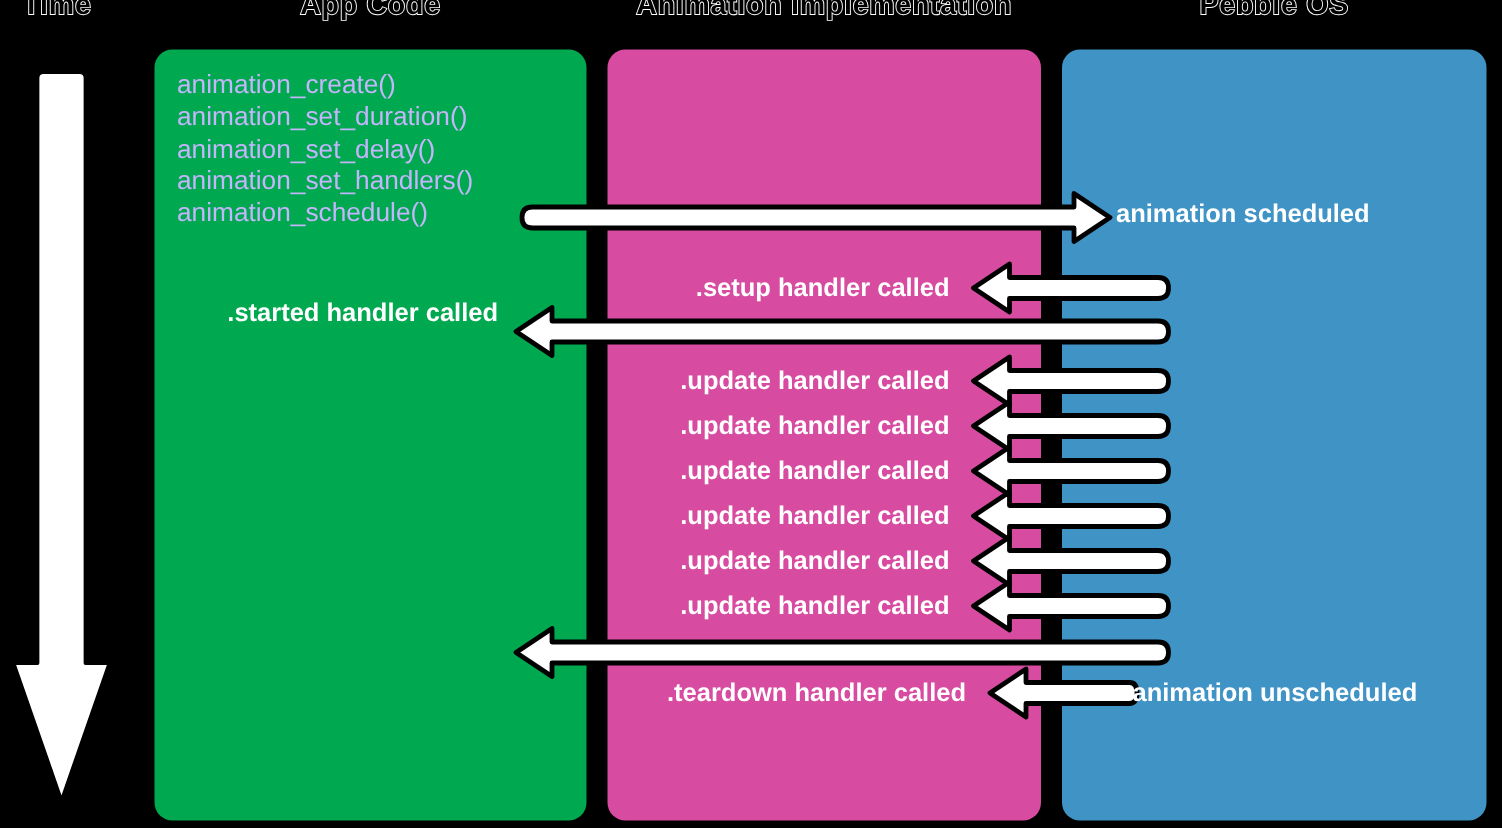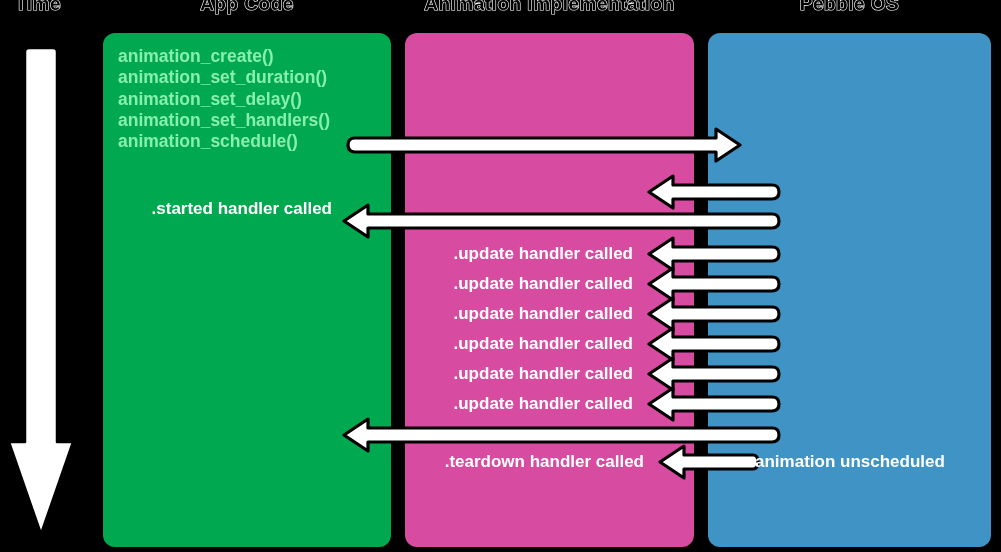--- a/index.html
+++ b/index.html
@@ -58,22 +58,22 @@
     white-space: nowrap;
     line-height: 1.0;
   }
   .lbl-right { text-align: right; }
 
   .code-block {
     position: absolute;
     left: 118px;
     top: 46px;
     font-size: 17.5px;
-    font-weight: bold;
-    color: #86efac;
+    font-weight: normal;
+    color: #c4b5fd;
     line-height: 21.3px;
     white-space: pre;
   }
 
   
   .arrow-layer {
     position: absolute;
     left: 0;
     top: 0;
     width: 1001px;
@@ -123,21 +123,23 @@
       <path d="M 772 337 L 673 337 L 673 328 L 649 344 L 673 360 L 673 351 L 772 351 Q 779 351 779 344 Q 779 337 772 337 Z"></path>
       <path d="M 772 367 L 673 367 L 673 358 L 649 374 L 673 390 L 673 381 L 772 381 Q 779 381 779 374 Q 779 367 772 367 Z"></path>
       <path d="M 772 397 L 673 397 L 673 388 L 649 404 L 673 420 L 673 411 L 772 411 Q 779 411 779 404 Q 779 397 772 397 Z"></path>
 
       <path d="M 772 428 L 368 428 L 368 419 L 344 435 L 368 451 L 368 442 L 772 442 Q 779 442 779 435 Q 779 428 772 428 Z"></path>
 
       <path d="M 753 455 L 684 455 L 684 446 L 660 462 L 684 478 L 684 469 L 753 469 Q 758 469 758 462 Q 758 455 753 455 Z"></path>
     </g>
   </svg>
 
+  <div class="lbl" style="left:744px; top:134px;">animation scheduled</div>
 
+  <div class="lbl lbl-right" style="left:415px; width:218px; top:183px;">.setup handler called</div>
 
   <div class="lbl lbl-right" style="left:110px; width:222px; top:200px;">.started handler called</div>
 
   <div class="lbl lbl-right" style="left:415px; width:218px; top:245px;">.update handler called</div>
   <div class="lbl lbl-right" style="left:415px; width:218px; top:275px;">.update handler called</div>
   <div class="lbl lbl-right" style="left:415px; width:218px; top:305px;">.update handler called</div>
   <div class="lbl lbl-right" style="left:415px; width:218px; top:335px;">.update handler called</div>
   <div class="lbl lbl-right" style="left:415px; width:218px; top:365px;">.update handler called</div>
   <div class="lbl lbl-right" style="left:415px; width:218px; top:395px;">.update handler called</div>
 

